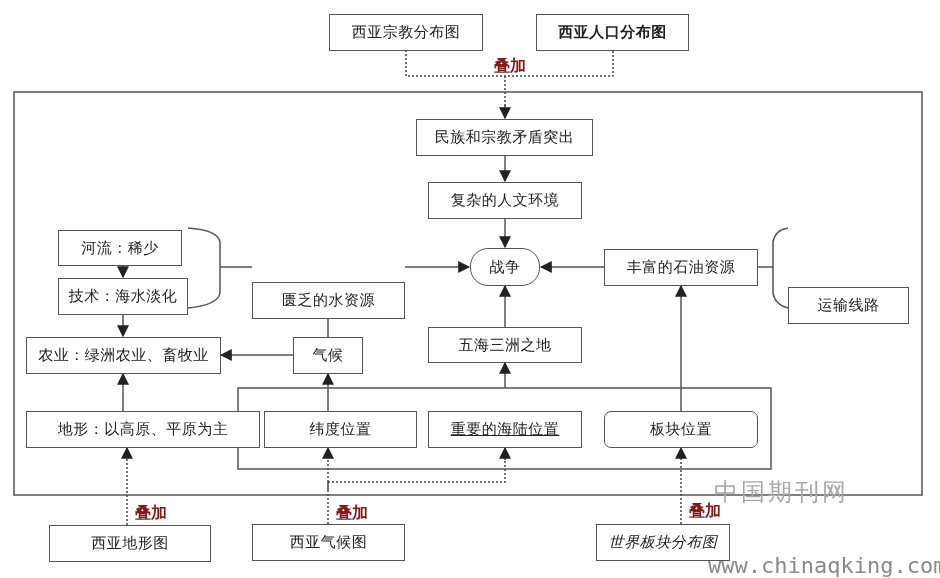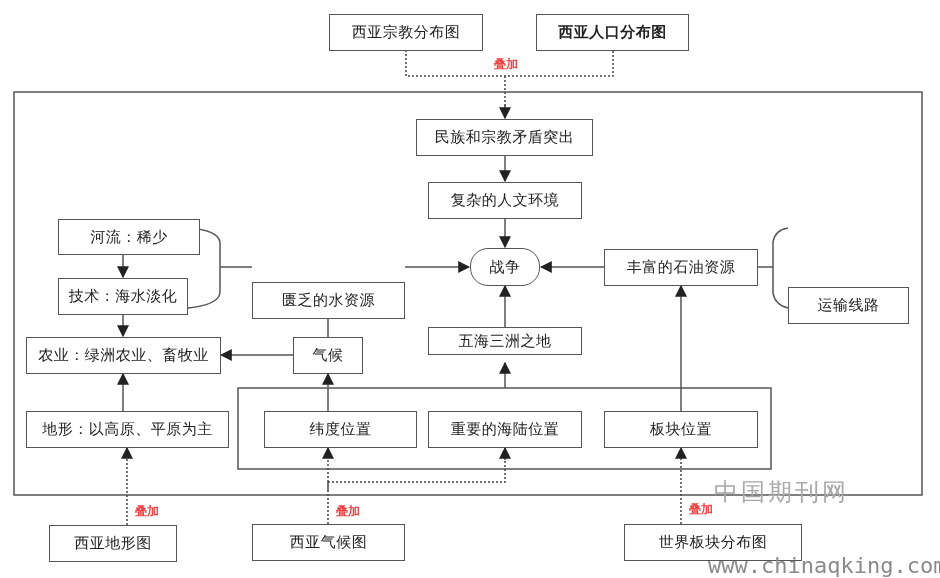--- a/index.html
+++ b/index.html
@@ -2,21 +2,21 @@
 <html><head>
 <meta charset="utf-8">
 <style>
   html, body { margin: 0; padding: 0; background: #ffffff; }
   #stage { position: relative; width: 940px; height: 578px; overflow: hidden; background: #ffffff;
     font-family: "DejaVu Sans", "Liberation Sans", sans-serif; }
   svg#wires { position: absolute; left: 0; top: 0; width: 940px; height: 578px; }
   .box { position: absolute; box-sizing: border-box; border: 1.5px solid #555; background: #fff;
     display: flex; align-items: center; justify-content: center; font-size: 15px; color: #222;
     white-space: nowrap; letter-spacing: 0.5px; }
-  .lbl { position: absolute; font-size: 12px; color: #ef4444; font-weight: bold; }
+  .lbl { position: absolute; font-size: 16px; color: #7f1d1d; font-weight: bold; }
   .wm { position: absolute; color: #9a9a9a; font-family: "DejaVu Serif", "Liberation Serif", serif; }
   .wm1 { left: 714px; top: 476px; font-size: 24px; letter-spacing: 3px; color: #a8a8a8; }
   .wm2 { left: 708px; top: 553px; font-size: 22px; font-family: "DejaVu Sans Mono", "Liberation Mono", monospace; color: #8a8a8a; }
 </style>
 </head>
 <body>
 
 <div id="stage">
 
   <svg id="wires" xmlns="http://www.w3.org/2000/svg">
@@ -70,39 +70,39 @@
     <line x1="681" y1="524" x2="681" y2="448" stroke="#444" stroke-width="1.5" stroke-dasharray="2,2" marker-end="url(#arr)"></line>
   </svg>
 
   <div class="box" style="left:329px;top:14px;width:154px;height:37px;">西亚宗教分布图</div>
   <div class="box" style="left:536px;top:14px;width:153px;height:37px;font-weight:bold;">西亚人口分布图</div>
   <div class="lbl" style="left:494px;top:56px;">叠加</div>
 
   <div class="box" style="left:416px;top:119px;width:177px;height:37px;">民族和宗教矛盾突出</div>
   <div class="box" style="left:428px;top:182px;width:154px;height:37px;">复杂的人文环境</div>
   <div class="box" style="left:470px;top:248px;width:70px;height:38px;border-radius:18px;">战争</div>
-  <div class="box" style="left:428px;top:327px;width:154px;height:28px;">五海三洲之地</div>
+  <div class="box" style="left:428px;top:327px;width:154px;height:36px;">五海三洲之地</div>
 
   <div class="box" style="left:252px;top:249px;width:153px;height:37px;margin-top:33px;">匮乏的水资源</div>
-  <div class="box" style="left:58px;top:219px;width:142px;height:36px;">河流：稀少</div>
+  <div class="box" style="left:58px;top:230px;width:124px;height:36px;">河流：稀少</div>
   <div class="box" style="left:26px;top:337px;width:195px;height:37px;">农业：绿洲农业、畜牧业</div>
   <div class="box" style="left:58px;top:278px;width:130px;height:37px;">技术：海水淡化</div>
   <div class="box" style="left:293px;top:337px;width:70px;height:37px;text-align:center;">气候</div>
-  <div class="box" style="left:26px;top:411px;width:203px;height:37px;">地形：以高原、平原为主</div>
+  <div class="box" style="left:26px;top:411px;width:234px;height:37px;">地形：以高原、平原为主</div>
 
   <div class="box" style="left:252px;top:411px;width:153px;height:37px;margin-left:12px;">纬度位置</div>
-  <div class="box" style="left:428px;top:411px;width:154px;height:37px;">重要的海陆位置</div>
-  <div class="box" style="left:604px;top:411px;width:154px;height:37px;">板块位置</div>
+  <div class="box" style="left:428px;top:411px;width:154px;height:37px;text-decoration:underline;">重要的海陆位置</div>
+  <div class="box" style="left:604px;top:411px;width:154px;height:37px;border-radius:7px;">板块位置</div>
 
   <div class="box" style="left:604px;top:249px;width:154px;height:37px;">丰富的石油资源</div>
   <div class="box" style="left:788px;top:287px;width:121px;height:37px;">运输线路</div>
 
   <div class="lbl" style="left:135px;top:503px;">叠加</div>
   <div class="lbl" style="left:336px;top:503px;">叠加</div>
   <div class="lbl" style="left:689px;top:501px;">叠加</div>
 
-  <div class="box" style="left:49px;top:525px;width:128px;height:37px;">西亚地形图</div>
+  <div class="box" style="left:49px;top:525px;width:162px;height:37px;">西亚地形图</div>
   <div class="box" style="left:252px;top:524px;width:153px;height:37px;">西亚气候图</div>
-  <div class="box" style="left:624px;top:524px;width:178px;height:37px;">世界板块分布图</div>
+  <div class="box" style="left:596px;top:524px;width:134px;height:37px;font-style:italic;">世界板块分布图</div>
 
   <div class="wm wm1">中国期刊网</div>
   <div class="wm wm2">www.chinaqking.com</div>
 </div>
 
 </body></html>

